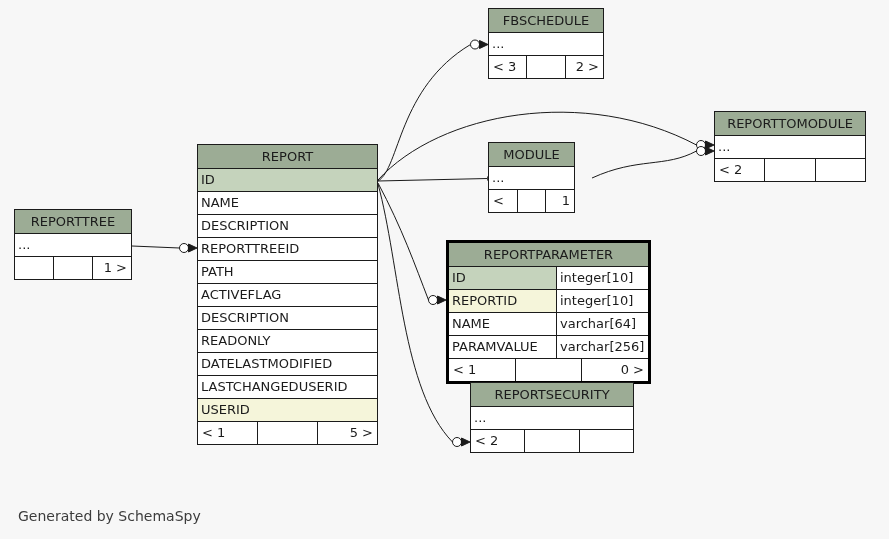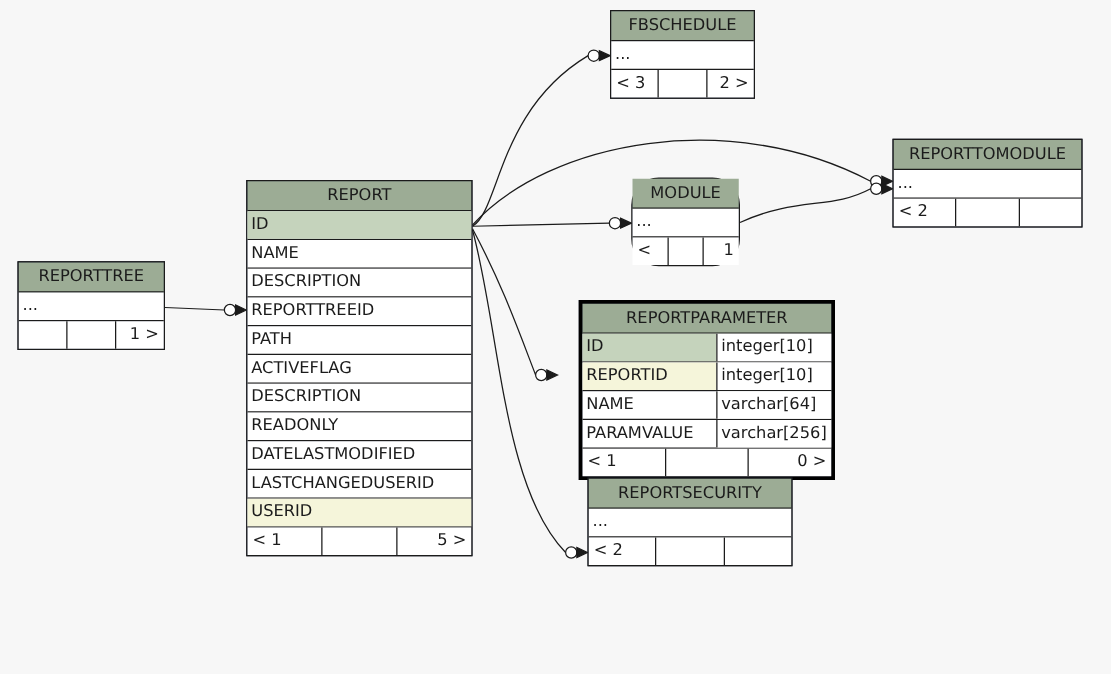--- a/index.html
+++ b/index.html
@@ -17,21 +17,21 @@
   .table{
     position:absolute;
     z-index:2;
     box-sizing:border-box;
     background:#0f172a;
     border:1px solid #1b1b1b;
     font-size:13px;
     line-height:22px;
     cursor:pointer;
   }
-  .table.emphasized{border:3px solid #000000;margin-left:17px;}
+  .table.emphasized{border:3px solid #000000;}
 
   .t-header{
     height:23px;
     background:#9CAC95;
     border-bottom:1px solid #1b1b1b;
     text-align:center;
     white-space:nowrap;
     line-height:23px;
     overflow:hidden;
   }
@@ -68,21 +68,21 @@
     padding:0 4px;
     border-left:1px solid #1b1b1b;
     overflow:hidden;
   }
   .t-footer span:first-child{border-left:none;text-align:left;}
   .t-footer span:last-child{text-align:right;}
 
   
   [data-table="fbschedule"]{left:488px;top:8px;width:116px;}
   [data-table="reporttomodule"]{left:714px;top:111px;width:152px;}
-  [data-table="module"]{left:505px;top:142px;width:87px;border-radius:22px;}
+  [data-table="module"]{left:488px;top:142px;width:87px;}
   [data-table="report"]{left:197px;top:144px;width:181px;}
   [data-table="reporttree"]{left:14px;top:209px;width:118px;}
   [data-table="reportparameter"]{left:446px;top:240px;width:205px;}
   [data-table="reportsecurity"]{left:470px;top:382px;width:164px;}
 
   .credit{
     position:absolute;
     left:18px;top:508px;
     font-size:14px;
     color:#3c3c3c;
@@ -255,13 +255,14 @@
       <div class="t-row">
         <span class="t-label">...</span>
       </div>
       <div class="t-footer">
         <span>&lt; 2</span>
         <span></span>
         <span></span>
       </div>
     </div>
 
+  <div class="credit">Generated by SchemaSpy</div>
 </div>
 
 </body></html>

